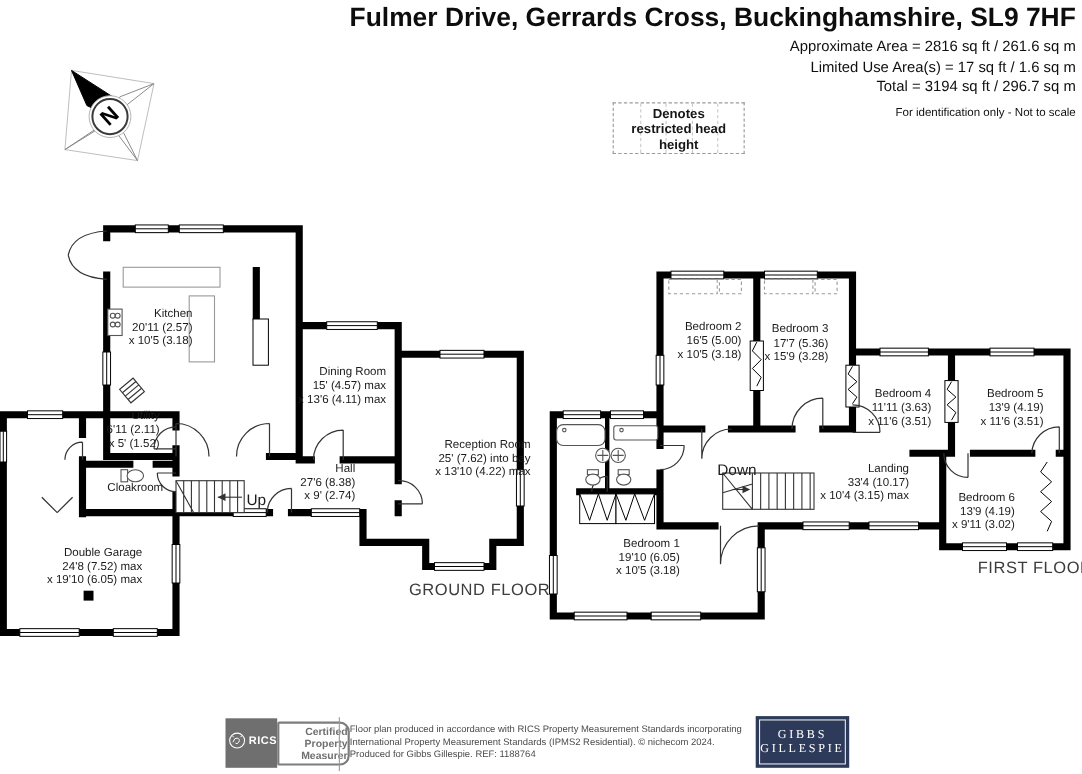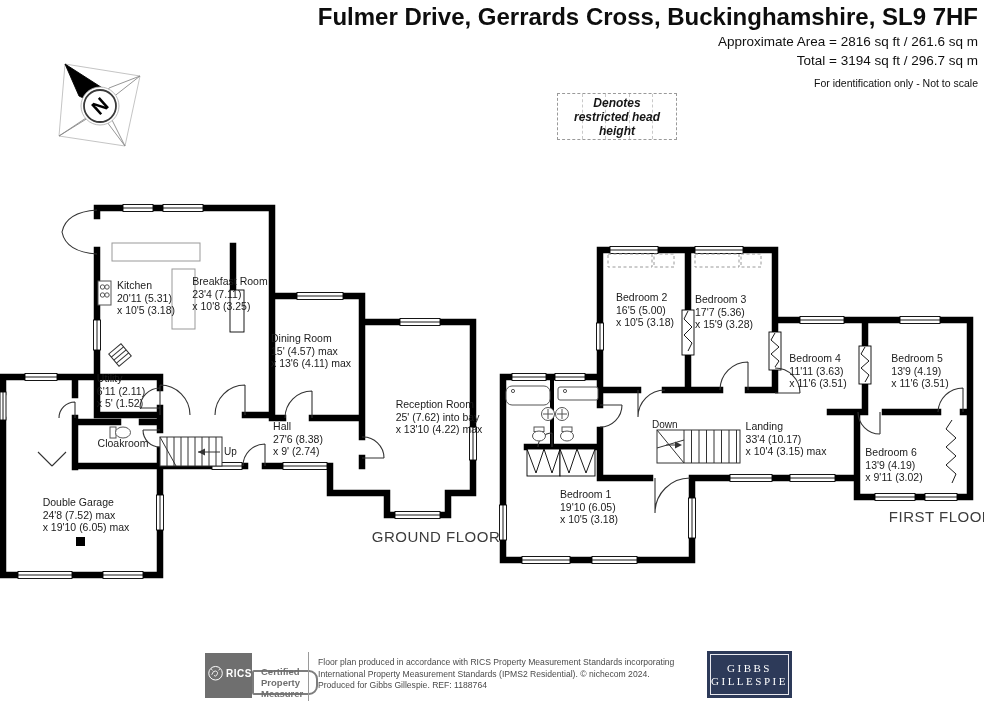--- a/index.html
+++ b/index.html
@@ -4,56 +4,57 @@
 <style>
   html,body{margin:0;padding:0;background:#fff;}
   .page{position:relative;width:984px;height:704px;background:#fff;overflow:hidden;
         font-family:"Liberation Sans",sans-serif;color:#111;}
   .title{position:absolute;top:3px;right:6px;font-size:24px;font-weight:bold;
          white-space:nowrap;color:#0d0d0d;}
   .area-summary{position:absolute;top:33px;right:6px;text-align:right;
                 font-size:13.5px;line-height:18.5px;color:#101010;}
   .area-note{font-size:10.5px;margin-top:4px;color:#101010;}
   .legend{position:absolute;left:557px;top:93px;width:118px;height:45px;
-          border:1px dashed #9a9a9a;font-style:italic;}
+          border:1px dashed #9a9a9a;}
   .legend .vd{position:absolute;top:0;bottom:0;border-left:1px dashed #c9c9c9;}
   .legend .txt{position:absolute;inset:0;display:flex;align-items:center;justify-content:center;
                text-align:center;font-size:12px;line-height:14px;font-weight:bold;color:#161616;
                padding:0 8px;z-index:1;}
   .plan-svg{position:absolute;left:0;top:0;}
-  .room-label{position:absolute;transform:translateX(-50%);text-align:left;
+  .room-label{position:absolute;transform:translateX(-50%);text-align:right;
               font-size:10.5px;line-height:12.5px;color:#1b1b1b;white-space:nowrap;}
   .floor-label{position:absolute;transform:translateX(-50%);font-size:15px;
                color:#3c3c3c;letter-spacing:.5px;white-space:nowrap;}
-  .stair-label{position:absolute;font-size:10px;color:#1b1b1b;white-space:nowrap;}
+  .stair-label{position:absolute;font-size:14px;color:#1b1b1b;white-space:nowrap;}
   
   .rics-badge{position:absolute;left:205px;top:653px;display:flex;align-items:flex-start;}
   .rics-box{width:47px;height:45px;background:#6f6f6f;display:flex;flex-direction:row;
             align-items:center;justify-content:flex-end;padding-bottom:3px;box-sizing:border-box;}
   .rics-org{color:#fff;font-weight:bold;font-size:10px;letter-spacing:.5px;line-height:10px;}
-  .cpm-box{width:66px;height:25px;margin-top:17px;border:2px solid #7d7d7d;
+  .cpm-box{width:66px;height:40px;margin-top:3px;border:2px solid #7d7d7d;
            border-radius:2px 9px 9px 2px;display:flex;flex-direction:column;justify-content:center;
            padding-left:7px;box-sizing:border-box;font-size:9.5px;line-height:11px;
-           font-weight:bold;color:#6f6f6f;}
+           font-weight:bold;color:#6f6f6f;text-align:right;}
   .foot-div{position:absolute;left:308px;top:652px;height:49px;border-left:1px solid #9a9a9a;}
   .foot-text{position:absolute;left:318px;top:657px;font-size:8.6px;line-height:11.5px;color:#4a4a4a;}
   .gg{position:absolute;left:687px;top:651px;width:85px;height:47px;background:#2d3a59;
-      padding:3px;box-sizing:border-box;margin-left:20px;}
+      padding:3px;box-sizing:border-box;}
   .gg-inner{border:1px solid #e9e9ef;height:100%;box-sizing:border-box;display:flex;
             flex-direction:column;align-items:center;justify-content:center;color:#fff;
             font-family:"Liberation Serif",serif;letter-spacing:2.5px;font-size:11px;line-height:13px;}
 </style>
 </head>
 <body>
 
 <div class="page">
 
   <div class="title">Fulmer Drive, Gerrards Cross, Buckinghamshire, SL9 7HF</div>
   <div class="area-summary">
     <div>Approximate Area = 2816 sq ft / 261.6 sq m</div>
+    <div>Limited Use Area(s) = 17 sq ft / 1.6 sq m</div>
     <div>Total = 3194 sq ft / 296.7 sq m</div>
     <div class="area-note">For identification only - Not to scale</div>
   </div>
 
   <div class="legend">
     <div class="vd" style="left:20%"></div>
     <div class="vd" style="left:40%"></div>
     <div class="vd" style="left:60%"></div>
     <div class="vd" style="left:80%"></div>
     <div class="txt">Denotes restricted head height</div>
@@ -252,27 +253,22 @@
     <g stroke="#9a9a9a" stroke-width="1" stroke-dasharray="3,2.5" fill="none">
       <rect x="608" y="254" width="44" height="13"></rect>
       <rect x="654" y="254" width="20" height="13"></rect>
       <rect x="695" y="254" width="44" height="13"></rect>
       <rect x="741" y="254" width="20" height="13"></rect>
     </g>
   </svg>
 
   <div class="room-label" style="left:146px;top:279px">
     <div>Kitchen</div>
-    <div>20'11 (5.31)</div>
+    <div>20'11 (2.57)</div>
     <div>x 10'5 (3.18)</div>
-  </div>
-  <div class="room-label" style="left:230px;top:275px">
-    <div>Breakfast Room</div>
-    <div>23'4 (7.11)</div>
-    <div>x 10'8 (3.25)</div>
   </div>
   <div class="room-label" style="left:311px;top:332px">
     <div>Dining Room</div>
     <div>15' (4.57) max</div>
     <div>x 13'6 (4.11) max</div>
   </div>
   <div class="room-label" style="left:439px;top:398px">
     <div>Reception Room</div>
     <div>25' (7.62) into bay</div>
     <div>x 13'10 (4.22) max</div>

